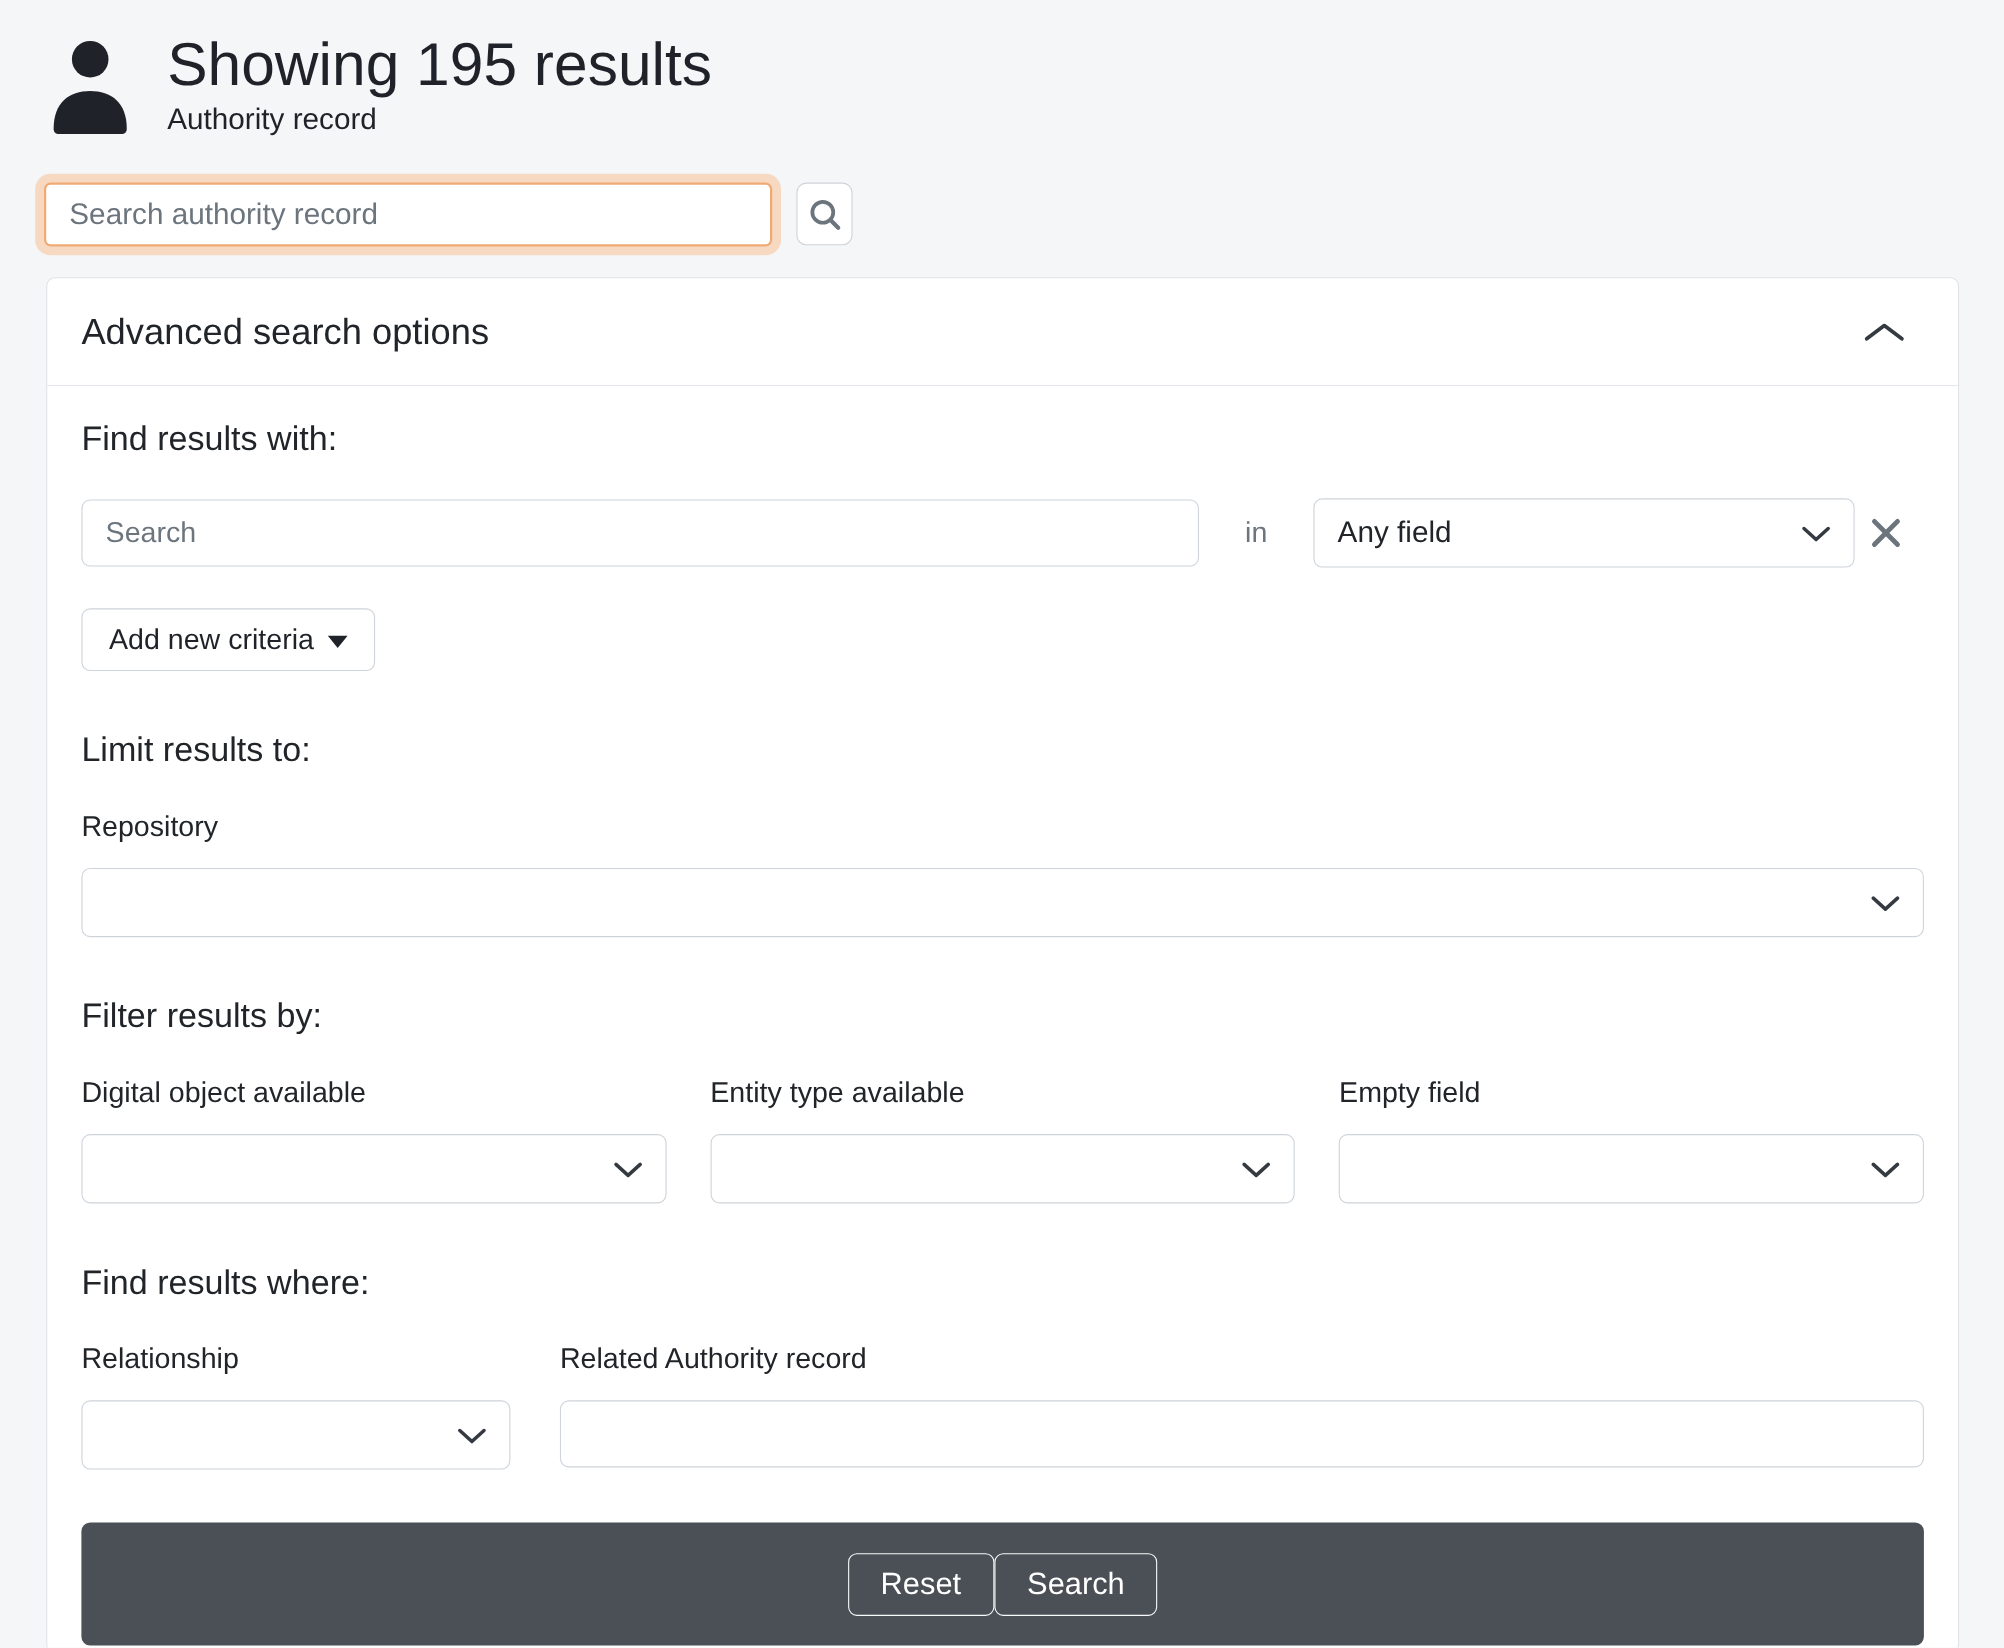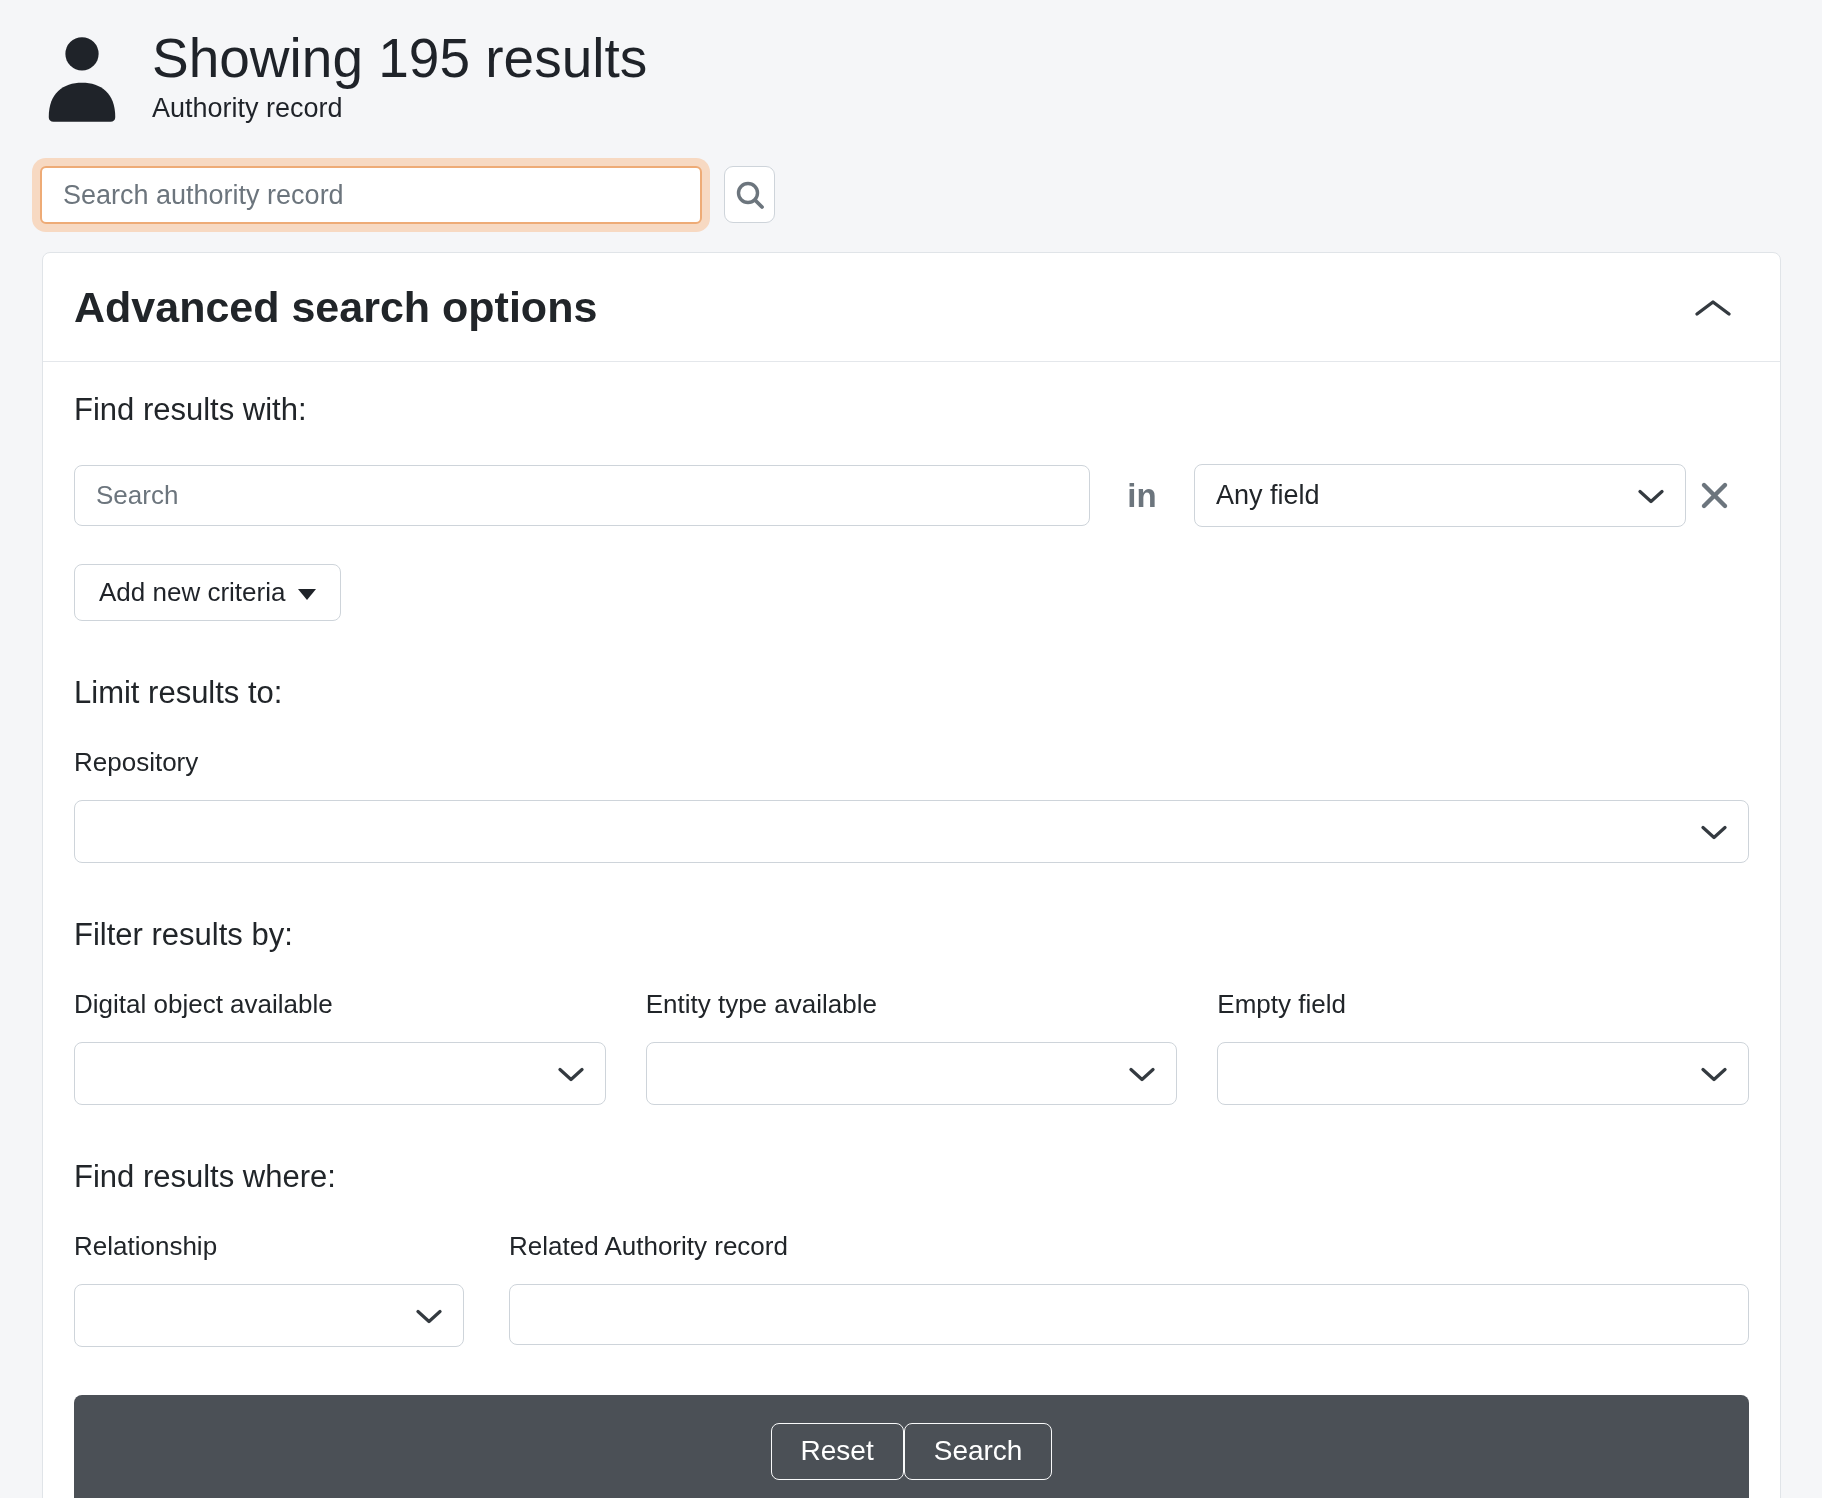--- a/index.html
+++ b/index.html
@@ -38,36 +38,36 @@
   
   .panel {
     width: 1739px; margin: 28px 0 0 42px;
     background: #fff; border: 1px solid #e0e4e8; border-radius: 8px;
   }
   .panel-header {
     display: flex; align-items: center; justify-content: space-between;
     padding: 30px 44px 29px 31px;
     border-bottom: 1px solid #e4e7eb;
   }
-  .panel-title { font-size: 43px; font-weight: 700; }
+  .panel-title { font-size: 33px; font-weight: 400; }
   .collapse-btn { background: none; border: none; padding: 4px; cursor: pointer; display: flex; }
 
   .panel-body { padding: 30px 31px 6px 31px; }
   .section-heading { font-size: 31px; font-weight: 400; margin: 0 0 36px 0; }
 
   
   .criteria-row { display: flex; align-items: center; margin-bottom: 37px; }
   .text-input {
     height: 61px; border: 1px solid #ced4da; border-radius: 8px;
     padding: 0 21px; font-size: 26px; color: #212529; background: #fff;
     font-family: "Liberation Sans", sans-serif; outline: none;
   }
   .text-input::placeholder { color: #6c757d; }
   .crit-input { width: 1016px; }
-  .crit-connector { width: 104px; text-align: center; color: #6c757d; font-size: 33px; font-weight: bold; }
+  .crit-connector { width: 104px; text-align: center; color: #6c757d; font-size: 26px; }
   .select {
     position: relative; height: 63px;
     border: 1px solid #ced4da; border-radius: 8px; background: #fff;
     cursor: pointer;
   }
   .select .sel-value {
     font-size: 27px; line-height: 61px; padding: 0 60px 0 21px;
     white-space: nowrap; overflow: hidden;
   }
   .select .chev { position: absolute; right: 21px; top: 50%; margin-top: -7px; }

